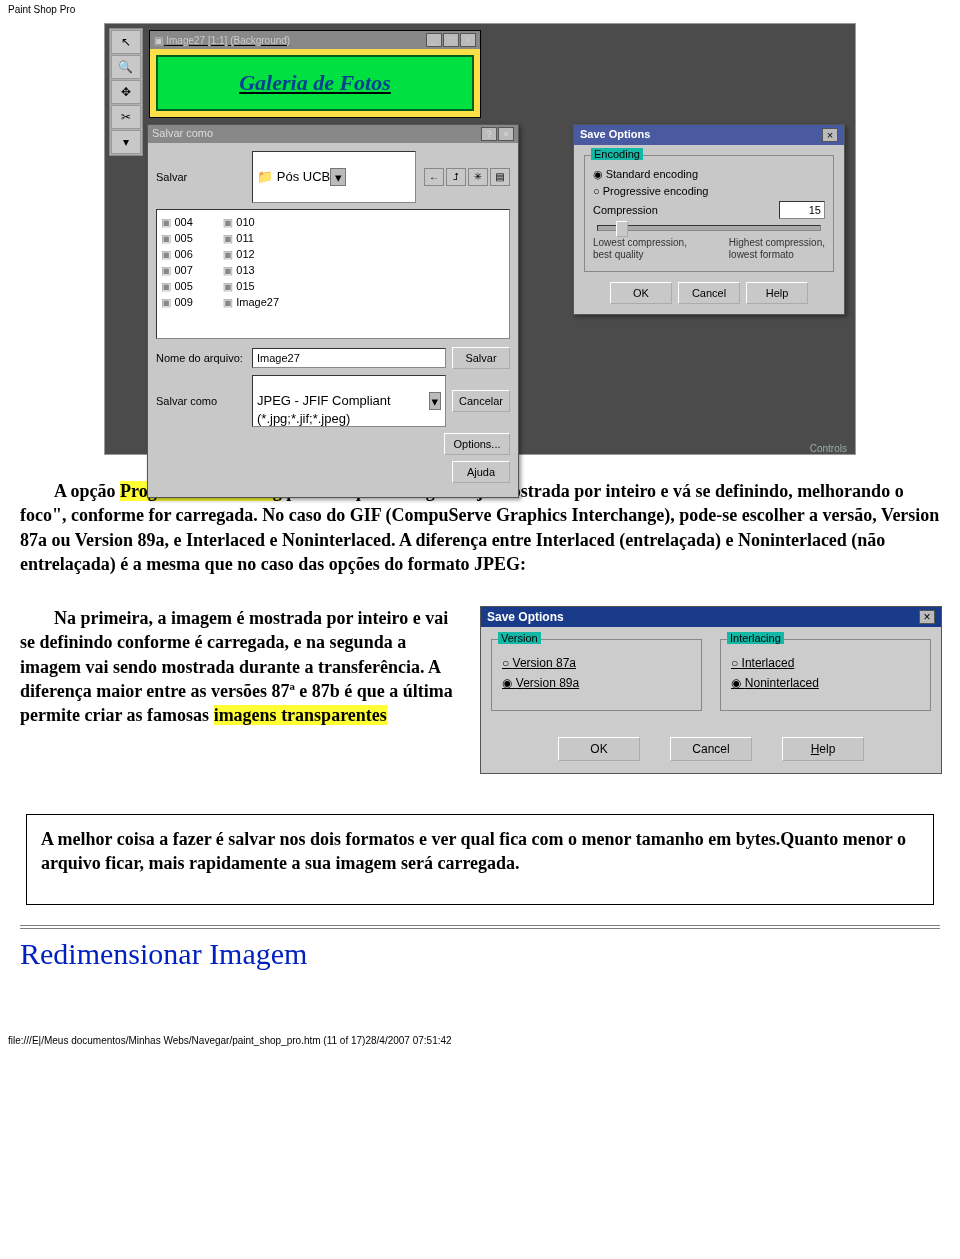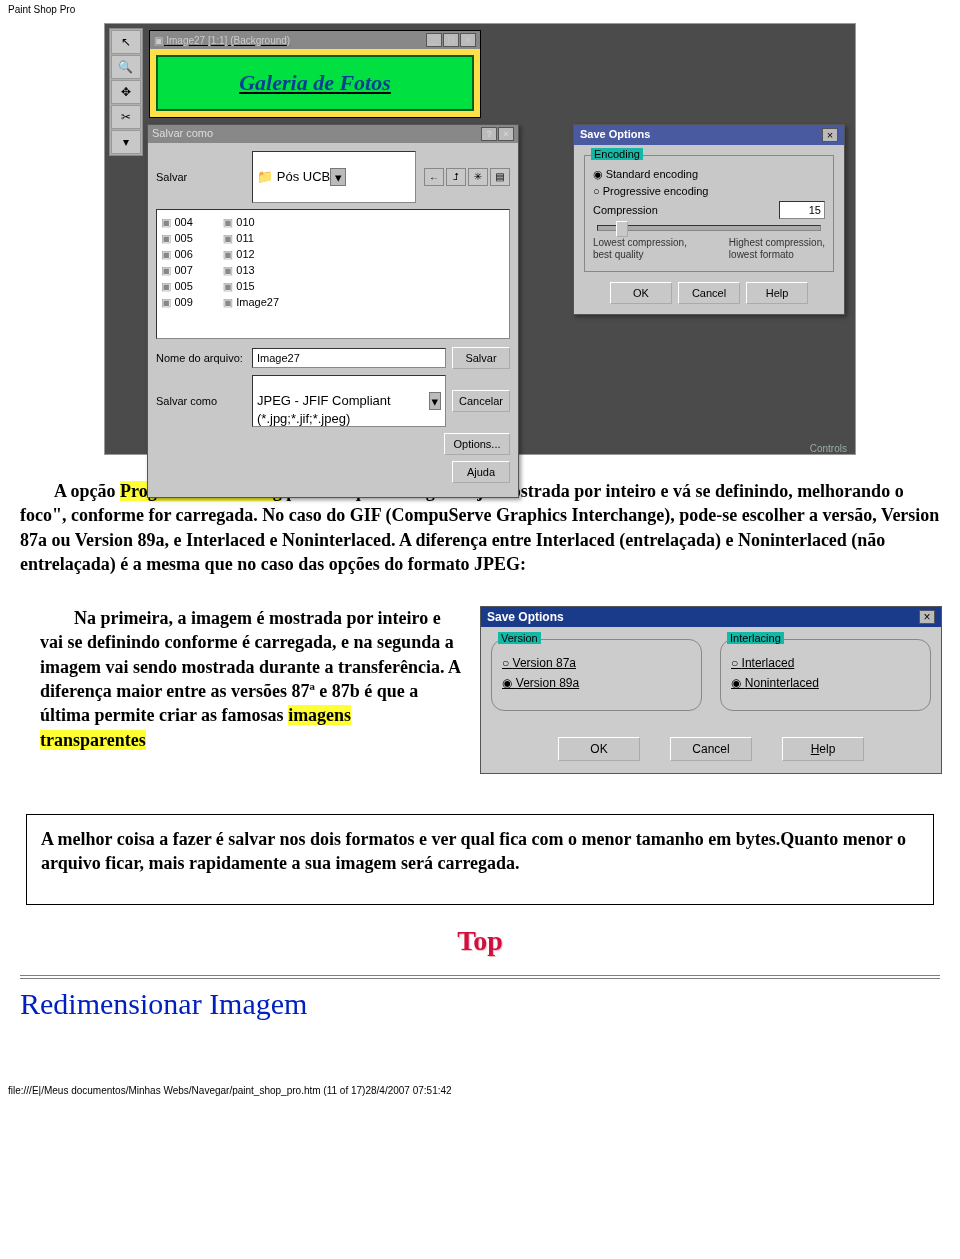--- a/index.html
+++ b/index.html
@@ -56,28 +56,28 @@
   .slider-lbls { display:flex; justify-content:space-between; font-size:10px; color:#333; line-height:1.2;}
   .btnrow3 { display:flex; gap:6px; justify-content:center; margin-top:8px;}
   .btnrow3 .btn{ width:60px;}
   .controls-tag { position:absolute; right:8px; bottom:0; color:#9aa; font-size:10px;}
 
   .para { font-size:18px; line-height:1.35; margin:8px 0 18px; font-family:"Times New Roman",serif;}
   .indent { text-indent: 34px; }
   .hl { background:#ffff33; font-weight:bold; }
   .bold { font-weight:bold; }
 
-  .two-col { display:flex; gap:20px; align-items:flex-start; margin-top:30px;margin-left:20px;}
+  .two-col { display:flex; gap:20px; align-items:flex-start; margin-top:30px;}
   .two-col .left { flex:1; font-size:18px; line-height:1.35; font-family:"Times New Roman",serif;}
   .two-col .right { width:460px; }
 
   .so2 { width:460px; background:#ccc; border:1px solid #555; font-family:Tahoma,sans-serif; font-size:12px;}
   .so2-title { background:#1a3a8a; color:#fff; font-weight:bold; padding:3px 6px; display:flex; justify-content:space-between;}
   .so2-body { padding:12px 10px 10px; display:flex; gap:18px;}
-  .so2 .fs { flex:1; padding:10px 10px 14px;border-radius:13px;}
+  .so2 .fs { flex:1; padding:10px 10px 14px;}
   .so2 .radio { font-size:12px; margin:6px 0; text-decoration:underline;}
   .so2 .radio .rest{ text-decoration:none;}
   .so2-btns { display:flex; gap:30px; justify-content:center; padding:6px 0 12px;}
   .so2-btns .btn{ width:80px; height:22px; line-height:22px; font-size:12px;}
 
   .tipbox { border:1px solid #000; margin:40px 6px 20px; padding:12px 14px 28px; font-size:18px; line-height:1.35; font-family:"Times New Roman",serif;}
 
   .top-link { text-align:center; margin:12px 0 18px; }
   .top-link span { font-family:"Comic Sans MS",cursive; font-size:28px; color:#d01040; font-weight:bold; text-shadow:1px 1px 0 #f7c0c0;}
 
@@ -240,21 +240,20 @@
         <div class="btn">OK</div>
         <div class="btn">Cancel</div>
         <div class="btn"><span style="text-decoration:underline">H</span>elp</div>
       </div>
     </div>
   </div>
 </div>
 
 <div class="tipbox bold">A melhor coisa a fazer é salvar nos dois formatos e ver qual fica com o menor tamanho em bytes.Quanto menor o arquivo ficar, mais rapidamente a sua imagem será carregada.</div>
 
-<div class="top-link"><span>Top</span></div>
 
 <hr class="sep">
 
 <div class="h2">Redimensionar Imagem</div>
 
 </div>
 
 <div class="footer">file:///E|/Meus documentos/Minhas Webs/Navegar/paint_shop_pro.htm (11 of 17)28/4/2007 07:51:42</div>
 
 </body></html>

